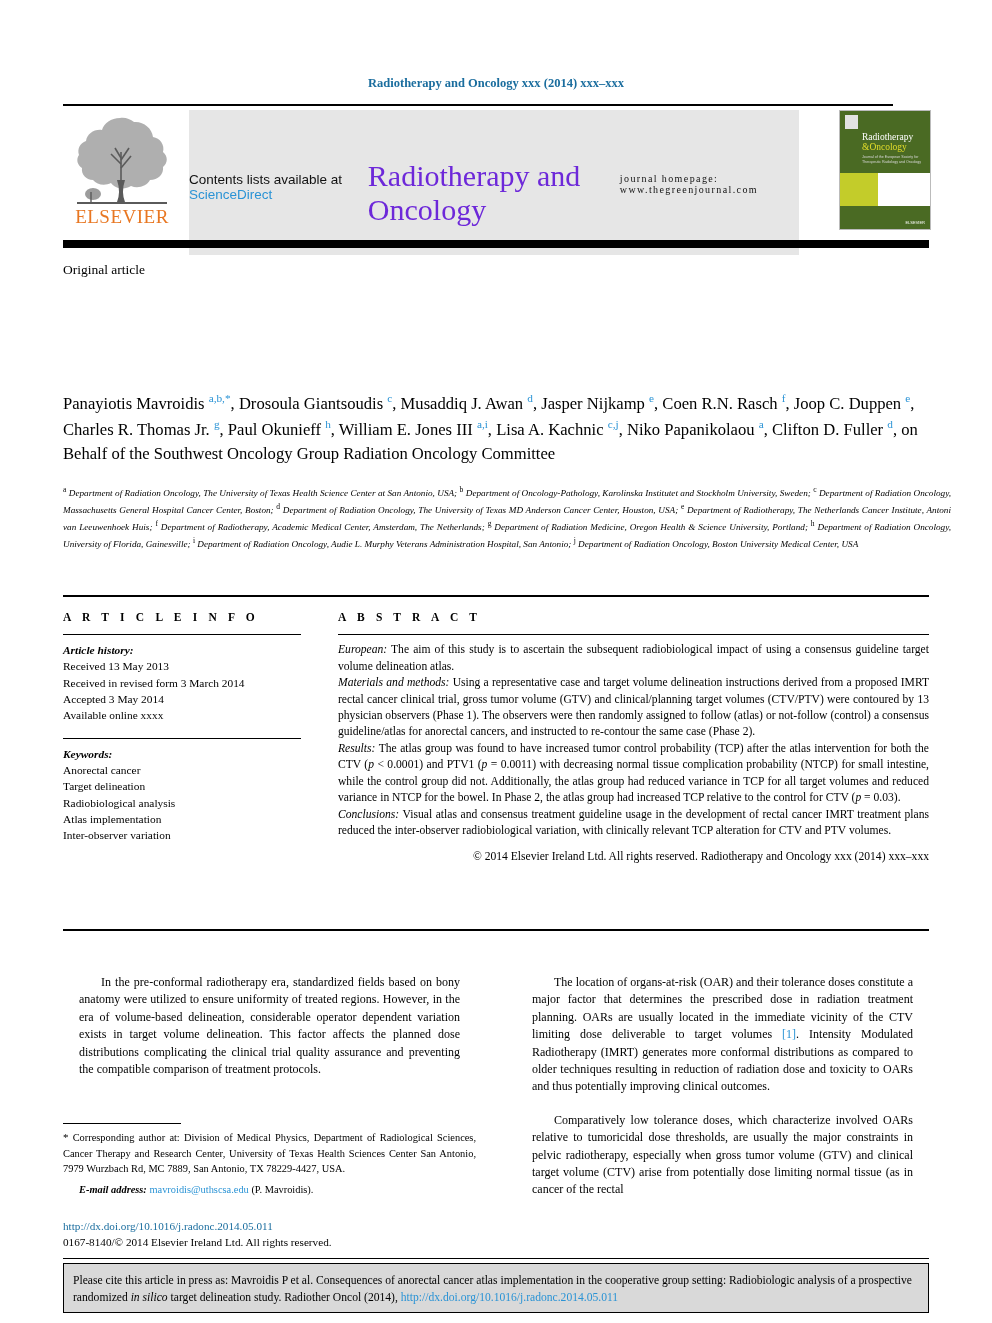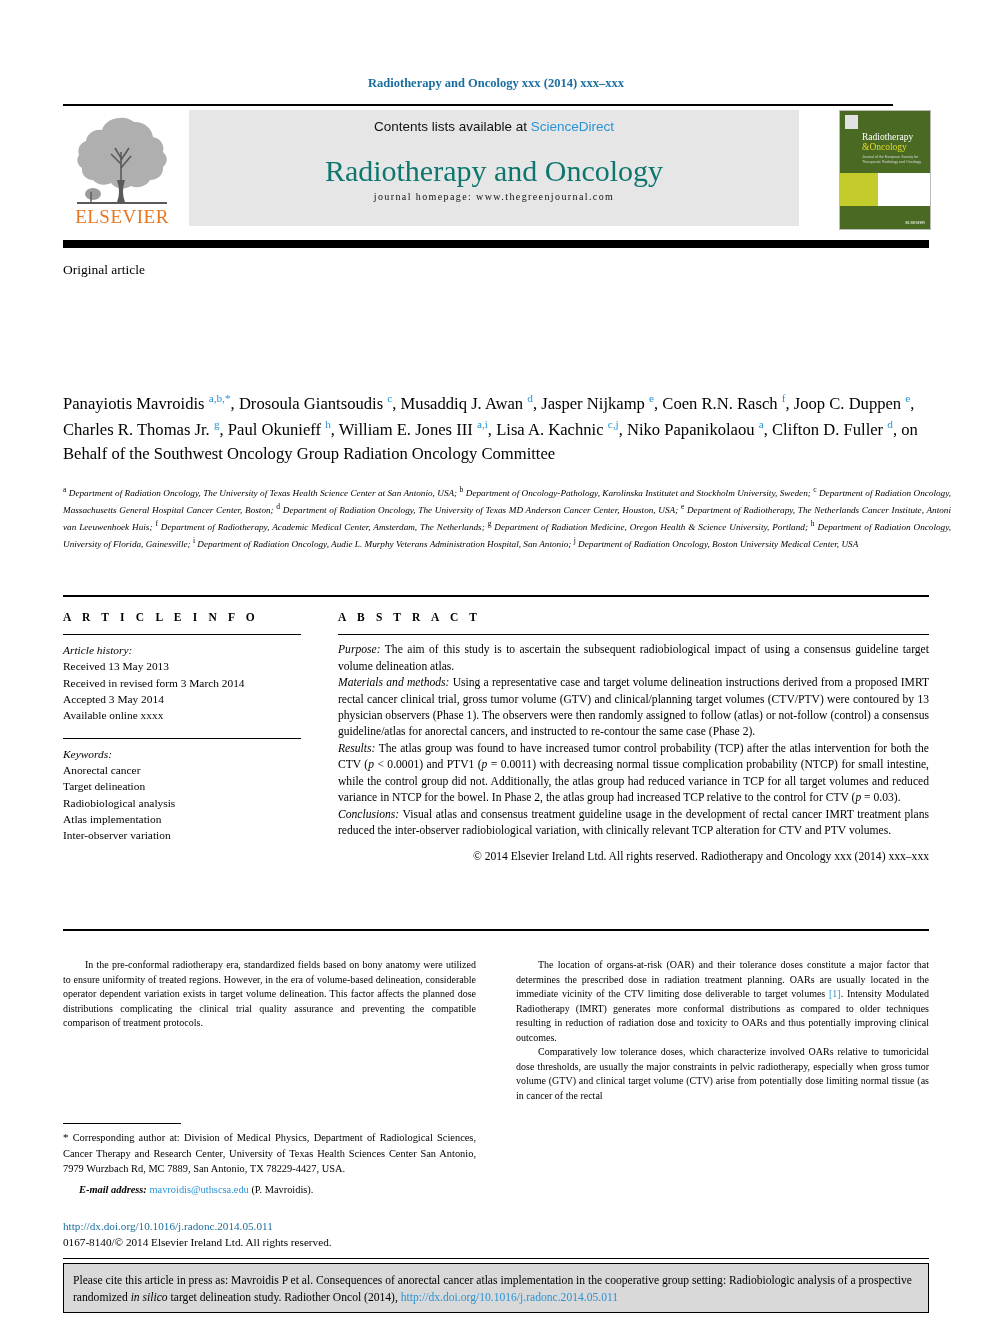--- a/index.html
+++ b/index.html
@@ -80,38 +80,38 @@
     width: 118px;
     text-align: center;
     color: #e87722;
     font-family: "Liberation Serif", serif;
     font-size: 19px;
     letter-spacing: 0.5px;
   }
   .sd-panel {
     position: absolute;
     left: 126px; top: 0;
-    width: 610px; height: 116px;
+    width: 610px; height: 145px;
     background: #e6e6e6;
     display: flex;
-    flex-direction: column;
+    flex-direction: row;
     align-items: center;
   }
   .sd-line {
     margin-top: 9px;
     font-family: "Liberation Sans", sans-serif;
     font-size: 13.5px;
     color: #111;
   }
   .sd-link { color: #2a93d5; }
   .journal-title {
     margin-top: 20px;
     font-family: "Liberation Serif", serif;
     font-size: 30px;
-    color: #0f766e;
+    color: #6d28d9;
   }
   .journal-home {
     margin-top: 3px;
     font-family: Liberation Serif, serif;
     font-size: 10px;
     letter-spacing: 1.4px;
     color: #111;
   }
   .cover {
     position: absolute;
@@ -233,21 +233,21 @@
   }
   .kw-rule {
     width: 238px; height: 1.2px; background:#000;
     margin: 14px 0 7px 0;
   }
   .info-block {
     font-family: "Liberation Serif", serif;
     font-size: 11.4px;
     line-height: 1.43;
   }
-  .info-block .lbl { font-style: italic; font-weight: normal; }
+  .info-block .lbl { font-style: italic; font-weight: bold; }
 
   
   .abs-col {
     position: absolute;
     left: 338px; top: 611px;
     width: 591px;
   }
   .abs-rule {
     width: 591px; height: 1.2px; background:#000;
     margin: 11px 0 7px 0;
@@ -282,25 +282,25 @@
     left: 63px; top: 958px;
     width: 413px;
   }
   .col-right {
     position: absolute;
     left: 516px; top: 958px;
     width: 413px;
   }
   .body-p {
     font-family: "Liberation Serif", serif;
-    font-size: 10px;
+    font-size: 12px;
     line-height: 1.45;
     text-align: justify;
     text-indent: 22px;
-    margin: 0;
+    margin: 16px;
   }
 
   
   .fn-rule {
     position: absolute;
     left: 63px; top: 1123px;
     width: 118px; height: 1.2px;
     background: #000;
   }
   .footnote {
@@ -438,21 +438,21 @@
       <span>Radiobiological analysis</span><br>
       <span>Atlas implementation</span><br>
       <span>Inter-observer variation</span>
     </div>
   </div>
 
   <div class="abs-col">
     <div class="sec-head">A B S T R A C T</div>
     <div class="abs-rule"></div>
     <div class="abs-body">
-      <p><span class="lbl">Purpose:</span><span> The aim of this study is to ascertain the subsequent radiobiological impact of using a consensus guideline target volume delineation atlas.</span></p>
+      <p><span class="lbl">European:</span><span> The aim of this study is to ascertain the subsequent radiobiological impact of using a consensus guideline target volume delineation atlas.</span></p>
       <p><span class="lbl">Materials and methods:</span><span> Using a representative case and target volume delineation instructions derived from a proposed IMRT rectal cancer clinical trial, gross tumor volume (GTV) and clinical/planning target volumes (CTV/PTV) were contoured by 13 physician observers (Phase 1). The observers were then randomly assigned to follow (atlas) or not-follow (control) a consensus guideline/atlas for anorectal cancers, and instructed to re-contour the same case (Phase 2).</span></p>
       <p><span class="lbl">Results:</span><span> The atlas group was found to have increased tumor control probability (TCP) after the atlas intervention for both the CTV (<span class="it">p</span> &lt; 0.0001) and PTV1 (<span class="it">p</span> = 0.0011) with decreasing normal tissue complication probability (NTCP) for small intestine, while the control group did not. Additionally, the atlas group had reduced variance in TCP for all target volumes and reduced variance in NTCP for the bowel. In Phase 2, the atlas group had increased TCP relative to the control for CTV (<span class="it">p</span> = 0.03).</span></p>
       <p><span class="lbl">Conclusions:</span><span> Visual atlas and consensus treatment guideline usage in the development of rectal cancer IMRT treatment plans reduced the inter-observer radiobiological variation, with clinically relevant TCP alteration for CTV and PTV volumes.</span></p>
       <div class="copyright">© 2014 Elsevier Ireland Ltd. All rights reserved. Radiotherapy and Oncology xxx (2014) xxx–xxx</div>
     </div>
   </div>
 
   <div class="rule-body"></div>
 
   <div class="col-left">

